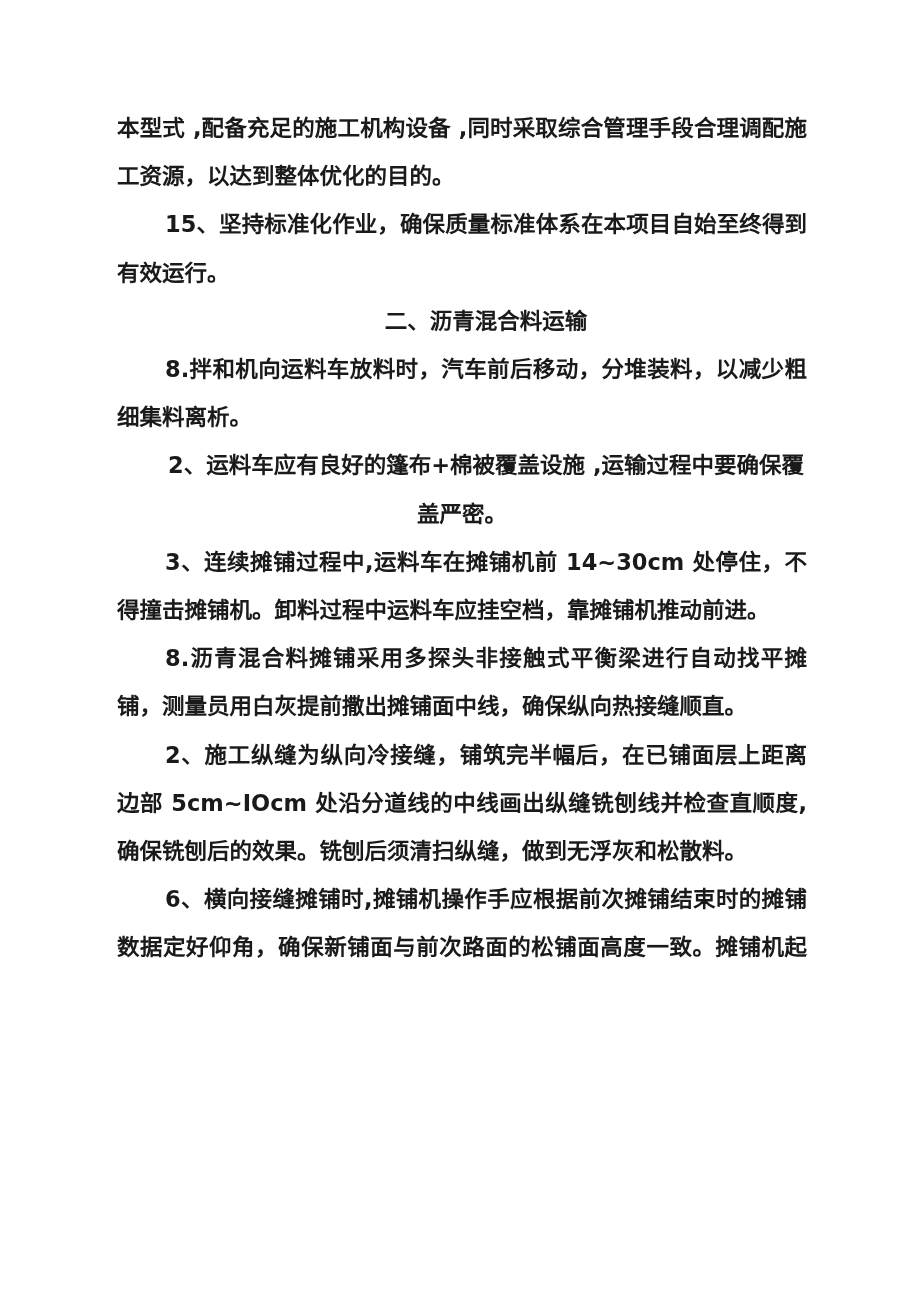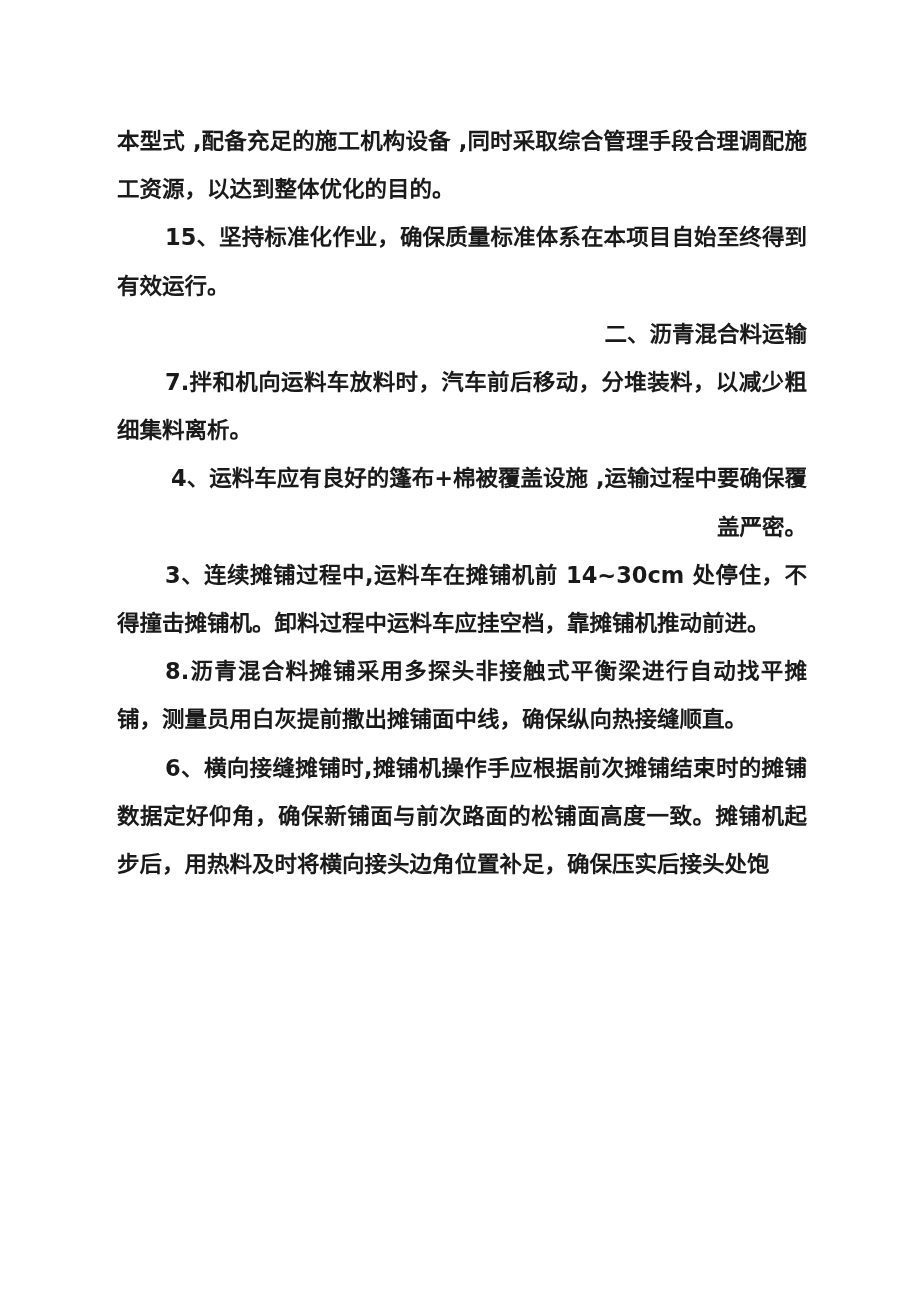--- a/index.html
+++ b/index.html
@@ -6,21 +6,21 @@
   html, body {
     margin: 0;
     padding: 0;
     background: #ffffff;
   }
 
   .page {
     position: relative;
     width: 920px;
     height: 974px;
-    margin: 13px auto;
+    margin: 0 auto;
     background: #ffffff;
     overflow: hidden;
     box-sizing: border-box;
   }
 
   .doc-body {
     position: absolute;
     left: 117px;
     top: 104px;
     width: 690px;
@@ -46,42 +46,43 @@
     text-indent: 48px;
   }
 
   .para.heading {
     text-indent: 48px;
   }
 
   
   .para.heading.single,
   .para.single {
-    text-align: right;
+    text-align: center;
   }
 </style>
 </head>
 <body>
 
 <div class="page">
   <div class="doc-body">
 
     <p class="para">本型式 ,配备充足的施工机构设备 ,同时采取综合管理手段合理调配施工资源，以达到整体优化的目的。</p>
 
     <p class="para indent">15、坚持标准化作业，确保质量标准体系在本项目自始至终得到有效运行。</p>
 
     <p class="para heading single">二、沥青混合料运输</p>
 
-    <p class="para indent">7.拌和机向运料车放料时，汽车前后移动，分堆装料，以减少粗细集料离析。</p>
+    <p class="para indent">8.拌和机向运料车放料时，汽车前后移动，分堆装料，以减少粗细集料离析。</p>
 
-    <p class="para indent single">4、运料车应有良好的篷布+棉被覆盖设施 ,运输过程中要确保覆盖严密。</p>
+    <p class="para indent single">2、运料车应有良好的篷布+棉被覆盖设施 ,运输过程中要确保覆盖严密。</p>
 
     <p class="para indent">3、连续摊铺过程中,运料车在摊铺机前 14~30cm 处停住，不得撞击摊铺机。卸料过程中运料车应挂空档，靠摊铺机推动前进。</p>
 
 
 
     <p class="para indent">8.沥青混合料摊铺采用多探头非接触式平衡梁进行自动找平摊铺，测量员用白灰提前撒出摊铺面中线，确保纵向热接缝顺直。</p>
 
+    <p class="para indent">2、施工纵缝为纵向冷接缝，铺筑完半幅后，在已铺面层上距离边部 5cm~IOcm 处沿分道线的中线画出纵缝铣刨线并检查直顺度,确保铣刨后的效果。铣刨后须清扫纵缝，做到无浮灰和松散料。</p>
 
     <p class="para indent">6、横向接缝摊铺时,摊铺机操作手应根据前次摊铺结束时的摊铺数据定好仰角，确保新铺面与前次路面的松铺面高度一致。摊铺机起步后，用热料及时将横向接头边角位置补足，确保压实后接头处饱</p>
 
   </div>
 </div>
 
 </body></html>

